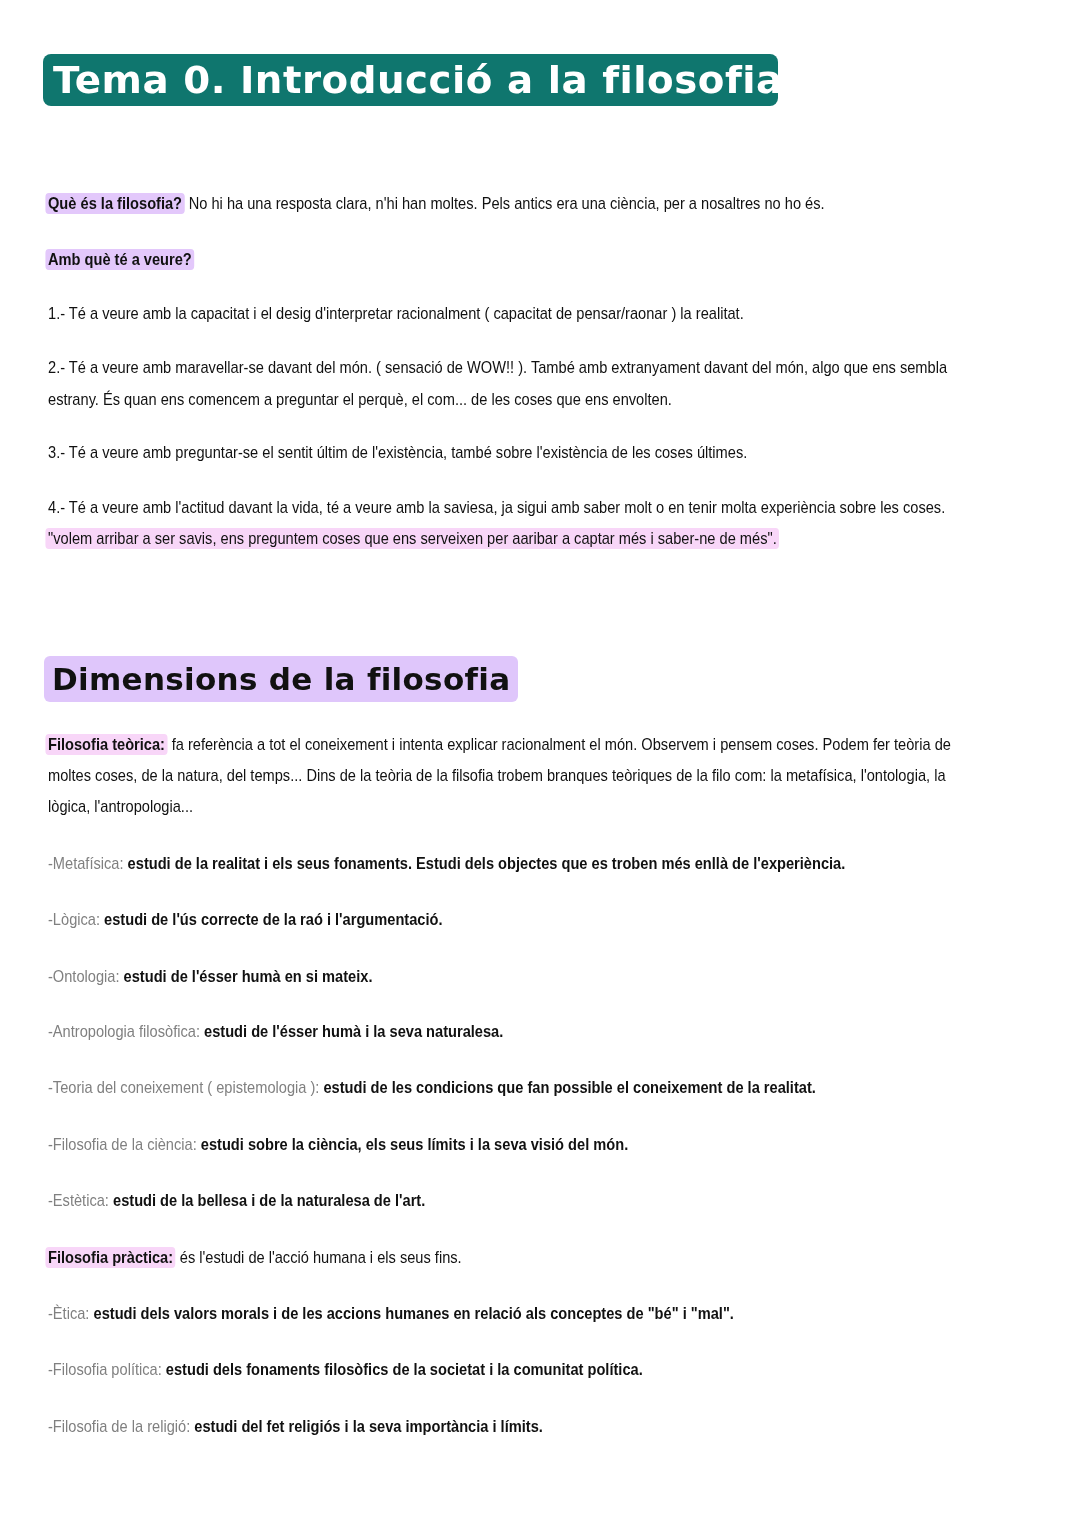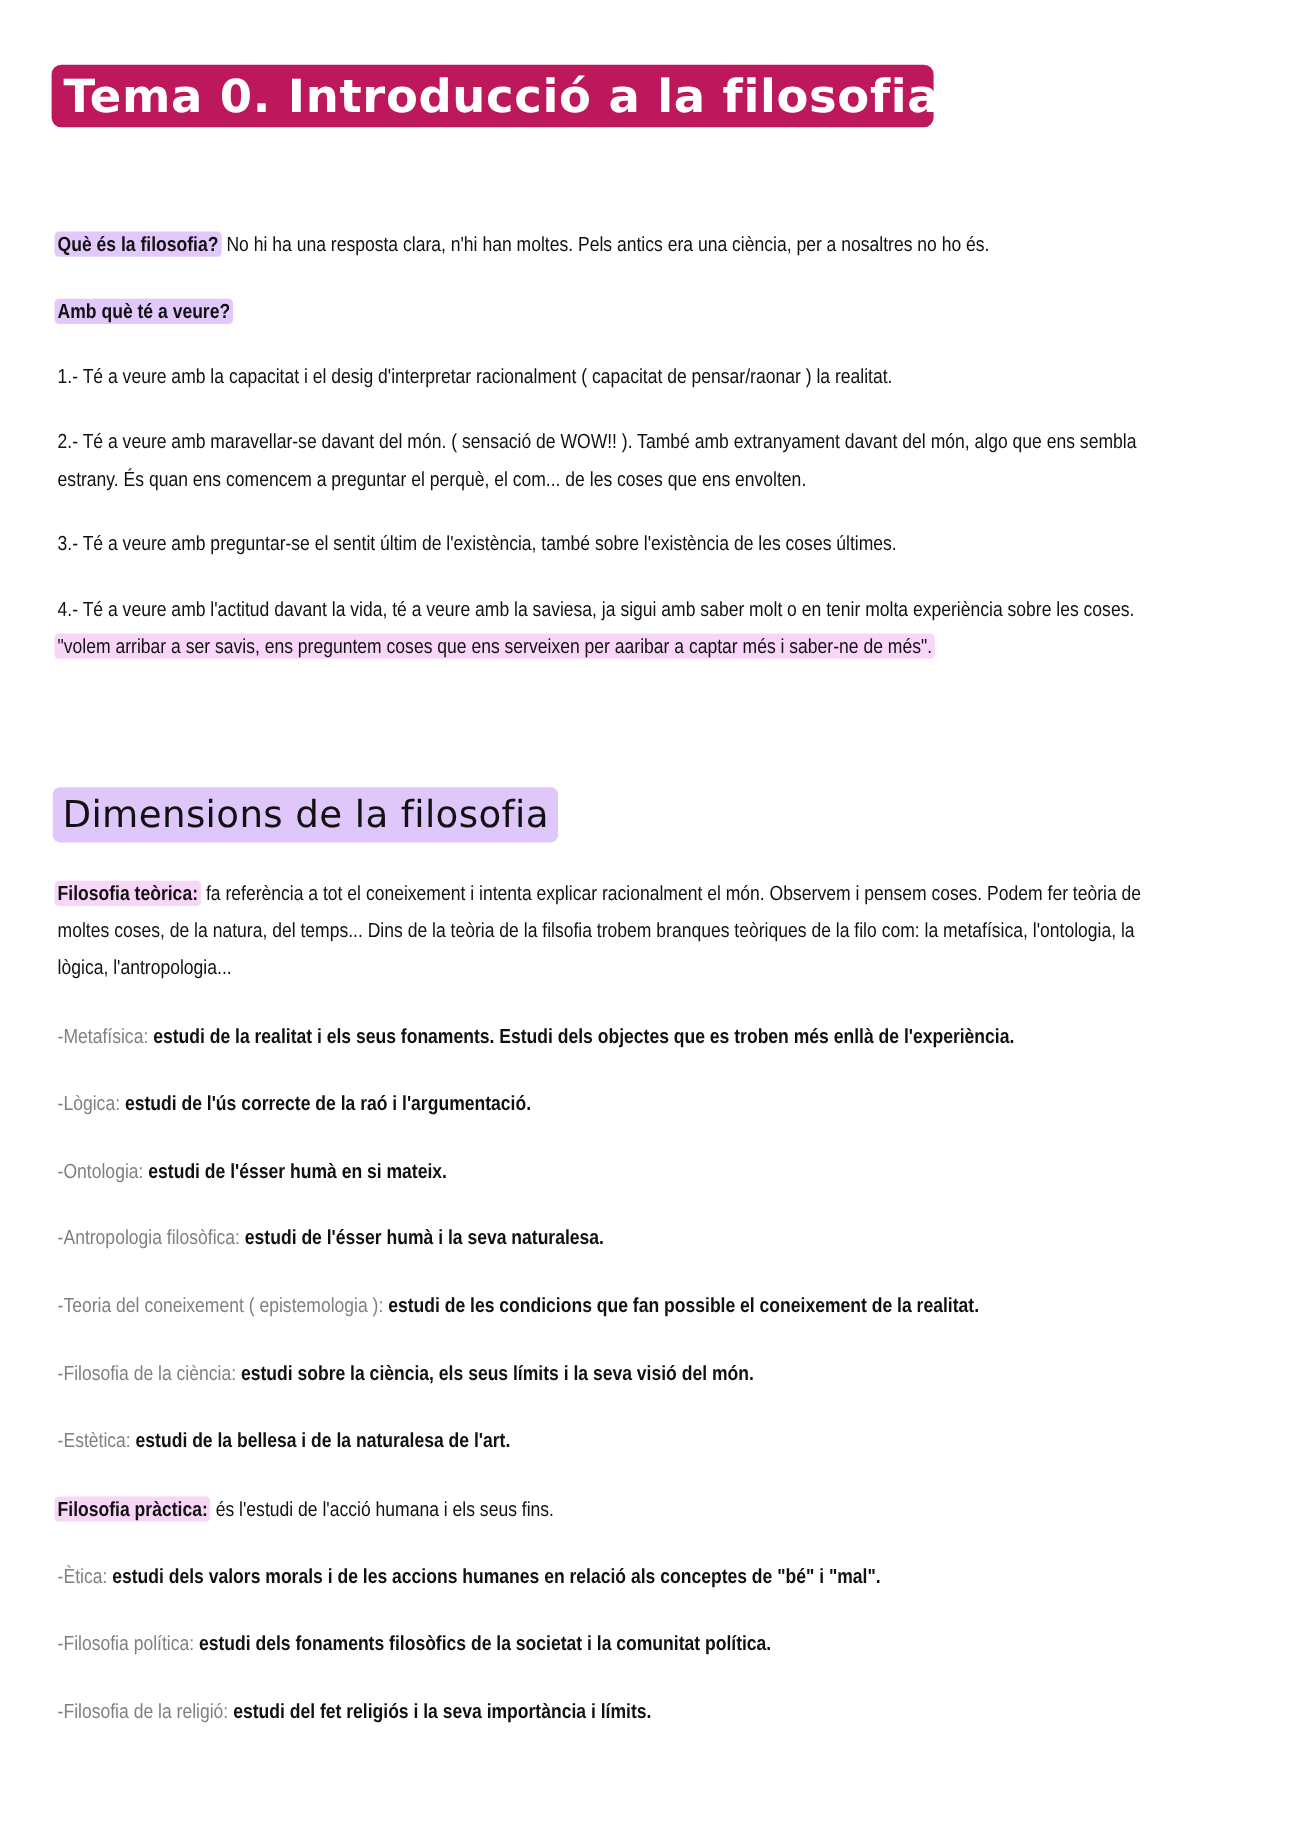--- a/index.html
+++ b/index.html
@@ -20,21 +20,21 @@
       left: 0; top: 0;
       width: 1080px;
       height: 1526px;
     }
     .title-box {
       position: absolute;
       left: 43px;
       top: 54px;
       height: 52px;
       padding: 0 10px;
-      background: #be185d;
+      background: #0f766e;
       border-radius: 8px;
       display: flex;
       align-items: center;
     }
     .title-text {
       font-family: "DejaVu Sans", sans-serif;
       font-weight: bold;
       font-size: 38px;
       color: #ffffff;
       letter-spacing: 0.5px;
@@ -48,21 +48,21 @@
       top: 656px;
       height: 46px;
       padding: 0 8px;
       background: #dfc6fb;
       border-radius: 6px;
       display: flex;
       align-items: center;
     }
     .section-text {
       font-family: "DejaVu Sans", sans-serif;
-      font-weight: normal;
+      font-weight: bold;
       font-size: 31px;
       color: #111111;
       white-space: nowrap;
       letter-spacing: 0.3px;
     }
     .line {
       position: absolute;
       left: 48px;
       font-family: "Liberation Sans", sans-serif;
       font-size: 17px;

